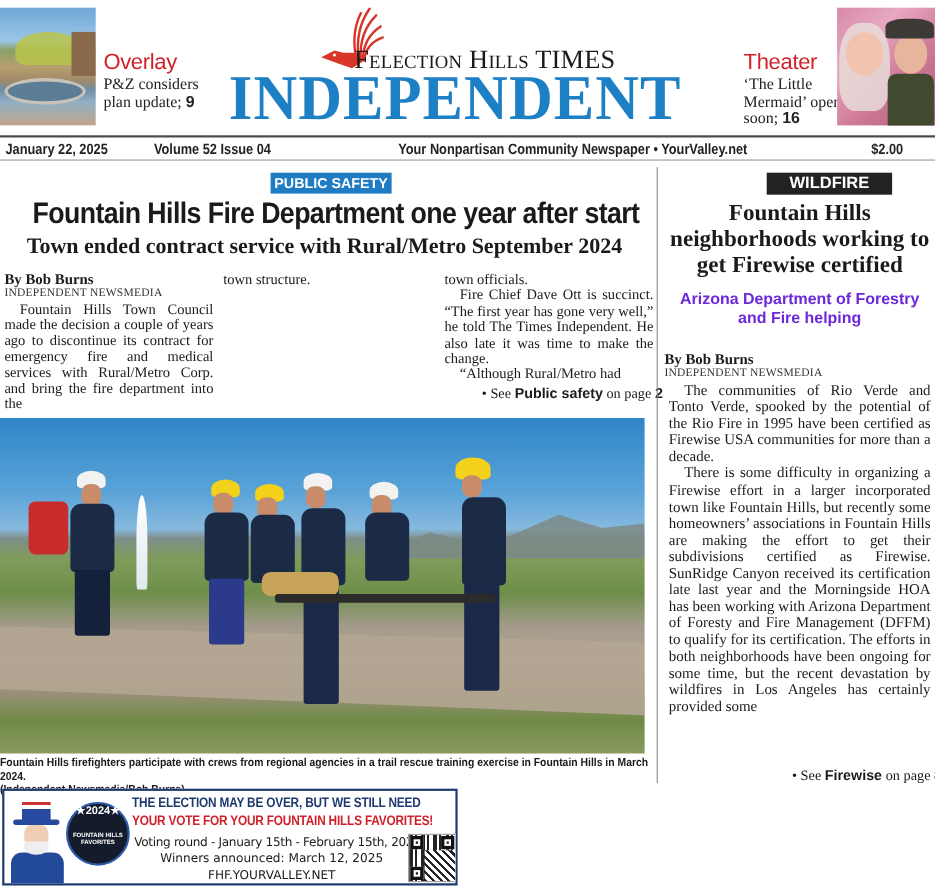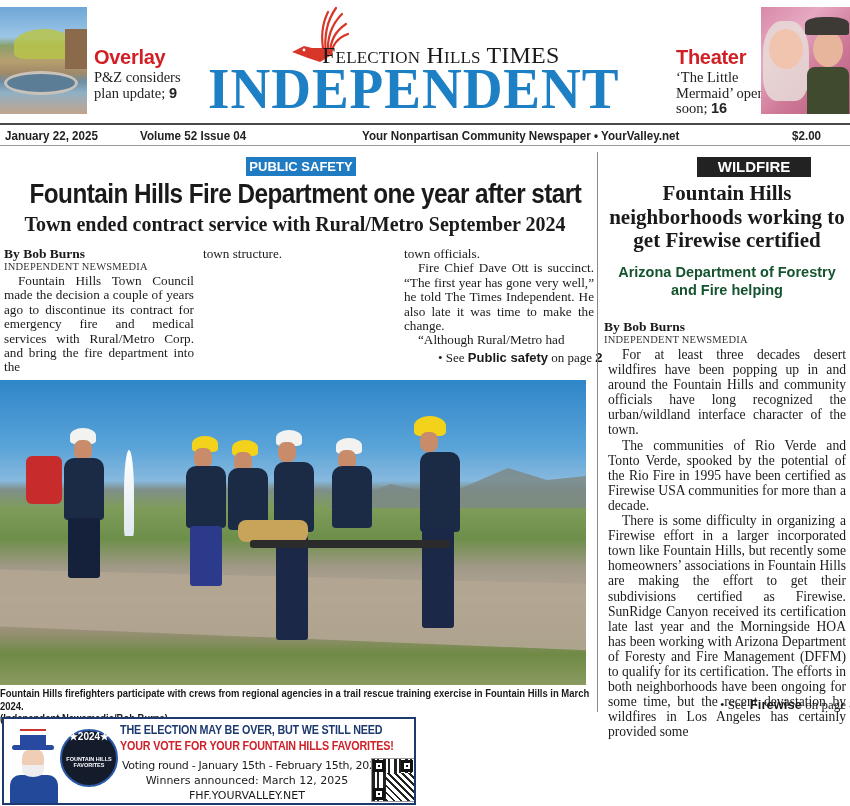--- a/index.html
+++ b/index.html
@@ -18,21 +18,21 @@
     background: linear-gradient(135deg, #d78aa8 0%, #e7a8c2 30%, #cf7a98 60%, #b55a7c 100%); }
   .thumb-right .face1 { position:absolute; left:8px; top:22px; width:34px; height:40px; border-radius:50%; background:#f1c4b0; }
   .thumb-right .hair1 { position:absolute; left:2px; top:14px; width:46px; height:80px; border-radius:40% 40% 30% 30%; background:#e8dcd8; opacity:.85; }
   .thumb-right .face2 { position:absolute; left:52px; top:24px; width:30px; height:36px; border-radius:50%; background:#e7b49c; }
   .thumb-right .hat2 { position:absolute; left:44px; top:10px; width:44px; height:18px; border-radius:40% 40% 10% 10%; background:#3d3a36; }
   .thumb-right .body2 { position:absolute; left:46px; top:60px; width:42px; height:50px; background:#3f4a2e; border-radius:8px 8px 0 0; }
 
   .teaser { position: absolute; top: 46px; }
   .teaser-left { left: 94px; width: 110px; }
   .teaser-right { left: 676px; width: 108px; }
-  .teaser-kicker { font-family: "Liberation Sans", sans-serif; font-weight: 700; font-size: 20px; color: #d21f26; line-height: 22px; letter-spacing: -0.3px; }
+  .teaser-kicker { font-family: "Liberation Sans", sans-serif; font-weight: 400; font-size: 20px; color: #d21f26; line-height: 22px; letter-spacing: -0.3px; }
   .teaser-text { font-size: 14.5px; line-height: 15.5px; color: #222; margin-top: 2px; }
   .teaser-text b { font-family: "Liberation Sans", sans-serif; font-weight: 700; }
 
   .logo-bird { position: absolute; left: 290px; top: 4px; width: 60px; height: 62px; }
   .logo-top { position: absolute; left: 322px; top: 42px; font-size: 24px; color: #1a1a1a; letter-spacing: 0.2px; line-height: 26px; white-space: nowrap; }
   .logo-top .sc { font-size: 17px; }
   .logo-main { position: absolute; left: 208px; top: 60px; width: 436px; font-size: 58px; font-weight: 700; color: #1d7fc4; line-height: 58px; letter-spacing: 1px; white-space: nowrap; transform: scaleX(0.95); transform-origin: left; font-family: "Liberation Serif", serif; }
 
   
   .dateline { position: absolute; left: 0; top: 123px; width: 850px; height: 23px; border-top: 2px solid #4a4a4a; border-bottom: 1px solid #9a9a9a; font-family: "Liberation Sans", sans-serif; font-weight: 700; font-size: 13.5px; color: #222; }
@@ -76,21 +76,21 @@
   .stretcher-load { position:absolute; left:238px; top:140px; width:70px; height:22px; background:#c8a35a; border-radius:8px; }
   .bag { position:absolute; left:26px; top:76px; width:36px; height:48px; background:#c82b2b; border-radius:6px; }
 
   .caption { position: absolute; left: 0; top: 687px; width: 590px; font-family: "Liberation Sans", sans-serif; font-weight: 700; font-size: 10.5px; line-height: 12.5px; color: #1a1a1a; transform: scaleX(0.9); transform-origin: left; width: 655px; }
 
   
   .vrule { position: absolute; left: 597px; top: 152px; width: 1px; height: 560px; background: #8a8a8a; }
 
   
   .side-headline { position: absolute; left: 604px; top: 182px; width: 246px; text-align: center; font-size: 21px; font-weight: 700; line-height: 23.5px; color: #1a1a1a; }
-  .side-subhead { position: absolute; left: 604px; top: 263px; width: 246px; text-align: center; font-family: "Liberation Sans", sans-serif; font-weight: 700; font-size: 14.5px; line-height: 18px; color: #14532d; }
+  .side-subhead { position: absolute; left: 604px; top: 263px; width: 246px; text-align: center; font-family: "Liberation Sans", sans-serif; font-weight: 700; font-size: 14.5px; line-height: 18px; color: #6d28d9; }
   .side-byline { position: absolute; left: 604px; top: 320px; width: 246px; }
   .col-side { left: 608px; top: 347px; width: 238px; font-size: 13.6px; line-height: 15.1px; }
 
   
   .ad { position: absolute; left: 2px; top: 717px; width: 414px; height: 88px; border: 2px solid #1d3a6e; background: #fff; overflow: hidden; }
   .ad .sam { position:absolute; left:6px; top:2px; width:44px; height:84px; }
   .ad .sam-hat { position:absolute; left:10px; top:0; width:26px; height:26px; background: linear-gradient(180deg,#fff 0 30%, #c33 30% 40%, #fff 40% 55%, #2849a0 55% 100%); border-radius:4px 4px 0 0; }
   .ad .sam-brim { position:absolute; left:2px; top:24px; width:42px; height:5px; background:#2849a0; border-radius:3px; }
   .ad .sam-face { position:absolute; left:12px; top:28px; width:22px; height:22px; background:#f0cdb5; border-radius:40%; }
   .ad .sam-beard { position:absolute; left:12px; top:44px; width:22px; height:12px; background:#eee; border-radius:0 0 50% 50%; }
@@ -246,21 +246,20 @@
 <div class="vrule"></div>
 
 <div class="tag tag-black">WILDFIRE</div>
 <h1 class="side-headline">Fountain Hills neighborhoods working to get Firewise certified</h1>
 <h2 class="side-subhead">Arizona Department of Forestry and Fire helping</h2>
 <div class="side-byline byline">
   <div class="byline-name">By Bob Burns</div>
   <div class="byline-org">INDEPENDENT NEWSMEDIA</div>
 </div>
 <div class="col col-side">
-  <p>For at least three decades desert wildfires have been popping up in and around the Fountain Hills and community officials have long recognized the urban/wildland interface character of the town.</p>
   <p>The communities of Rio Verde and Tonto Verde, spooked by the potential of the Rio Fire in 1995 have been certified as Firewise USA communities for more than a decade.</p>
   <p>There is some difficulty in organizing a Firewise effort in a larger incorporated town like Fountain Hills, but recently some homeowners’ associations in Fountain Hills are making the effort to get their subdivisions certified as Firewise. SunRidge Canyon received its certification late last year and the Morningside HOA has been working with Arizona Department of Foresty and Fire Management (DFFM) to qualify for its certification. The efforts in both neighborhoods have been ongoing for some time, but the recent devastation by wildfires in Los Angeles has certainly provided some</p>
 </div>
 <div class="jump jump-side">
   <span>•</span>
   <span>See</span>
   <b>Firewise</b>
   <span>on page</span>
   <b>8</b>
 </div>

